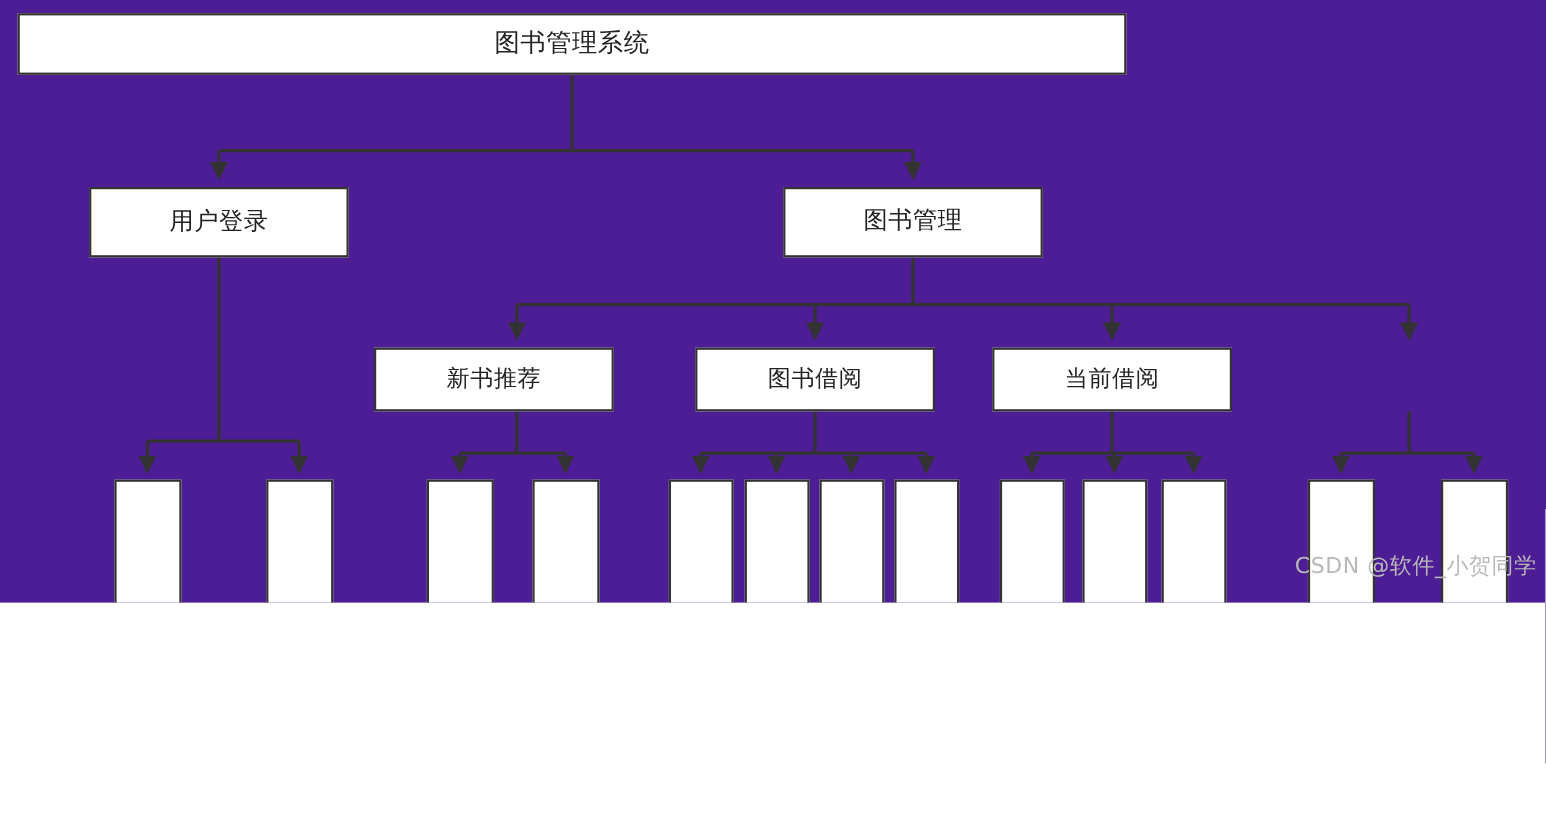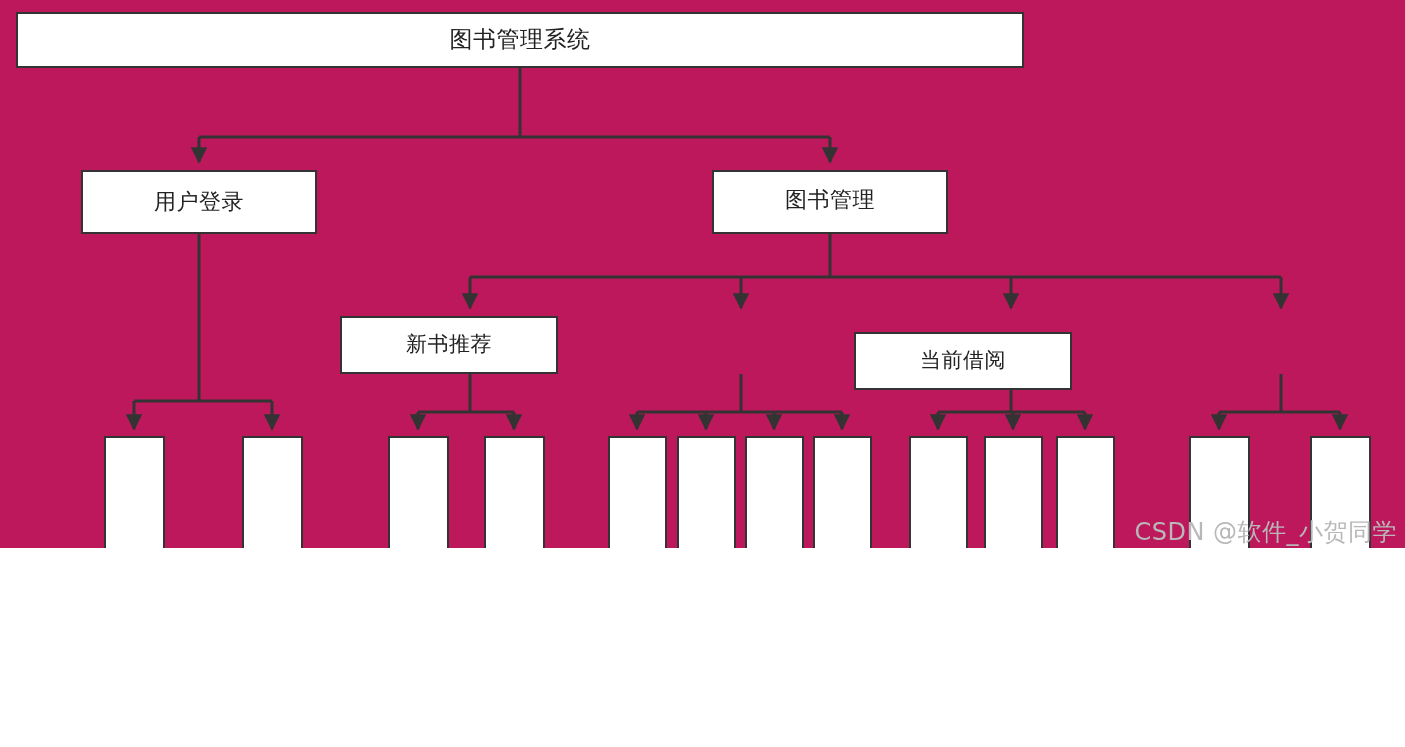--- a/index.html
+++ b/index.html
@@ -8,21 +8,21 @@
     padding: 0;
     background: #ffffff;
   }
   body {
     font-family: "DejaVu Sans", "Liberation Sans", sans-serif;
   }
   #canvas {
     position: relative;
     width: 1405px;
     height: 548px;
-    background: #be185d;
+    background: #4c1d95;
     overflow: hidden;
   }
   svg.connectors {
     position: absolute;
     left: 0;
     top: 0;
     width: 1405px;
     height: 747px;
     pointer-events: none;
   }
@@ -60,22 +60,22 @@
     letter-spacing: 1.5px;
     line-height: 1.0;
   }
   .node.leaf > span {
     display: block;
     white-space: nowrap;
   }
   .watermark {
     position: absolute;
     right: 8px;
-    bottom: 0;
-    font-size: 24px;
+    bottom: 20px;
+    font-size: 20px;
     color: #b8b8b8;
     white-space: nowrap;
     letter-spacing: 0.5px;
   }
 </style>
 </head>
 <body>
 
 <div id="canvas">
 
@@ -128,21 +128,22 @@
       <path d="M 1340 412 L 1340 429" marker-end="url(#arrow)"></path>
     </g>
   </svg>
 
   <div class="node root" style="left: 16px; top: 12px; width: 1008px; height: 56px;">图书管理系统</div>
 
   <div class="node level2" style="left: 81px; top: 170px; width: 236px; height: 64px;">用户登录</div>
   <div class="node level2" style="left: 712px; top: 170px; width: 236px; height: 64px; font-family: Liberation Mono, monospace;">图书管理</div>
 
   <div class="node level3" style="left: 340px; top: 316px; width: 218px; height: 58px;">新书推荐</div>
-  <div class="node level3" style="left: 854px; top: 316px; width: 218px; height: 58px; margin-top: 16px;">当前借阅</div>
+  <div class="node level3" style="left: 632px; top: 316px; width: 218px; height: 58px;">图书借阅</div>
+  <div class="node level3" style="left: 902px; top: 316px; width: 218px; height: 58px;">当前借阅</div>
 
   <div class="node leaf" style="left: 104px; top: 436px; width: 61px; height: 298px;">
       <span>用户登录</span>
     </div>
   <div class="node leaf" style="left: 242px; top: 436px; width: 61px; height: 298px;">
       <span>注销登录</span>
     </div>
   <div class="node leaf" style="left: 388px; top: 436px; width: 61px; height: 298px;">
       <span>查询图书</span>
     </div>

